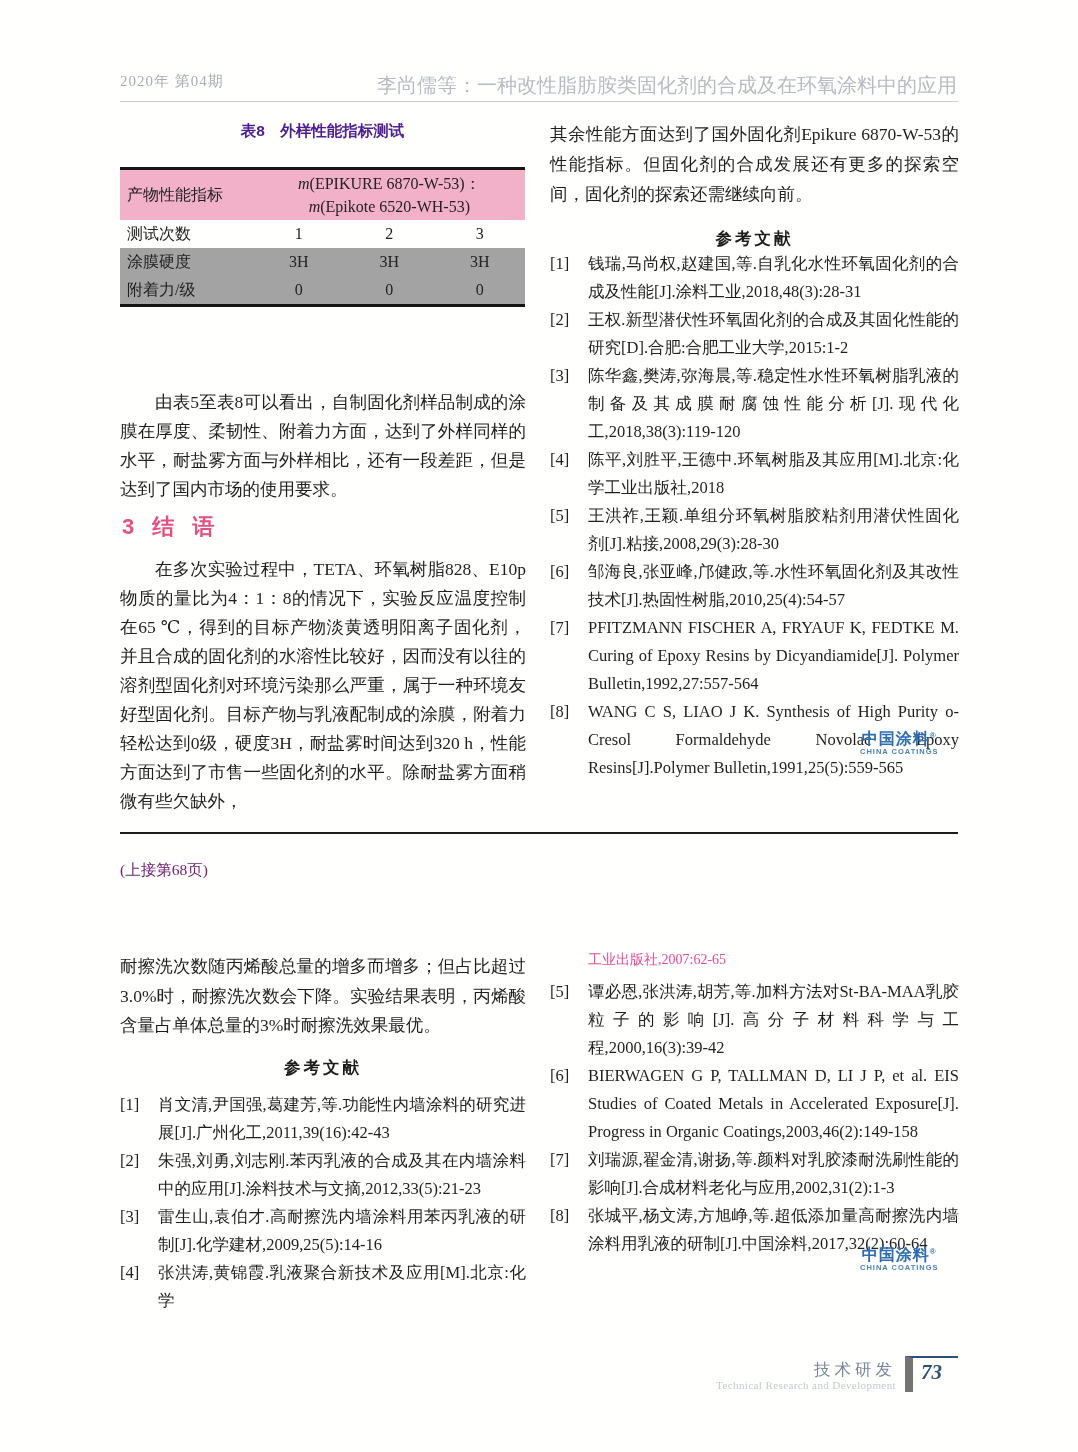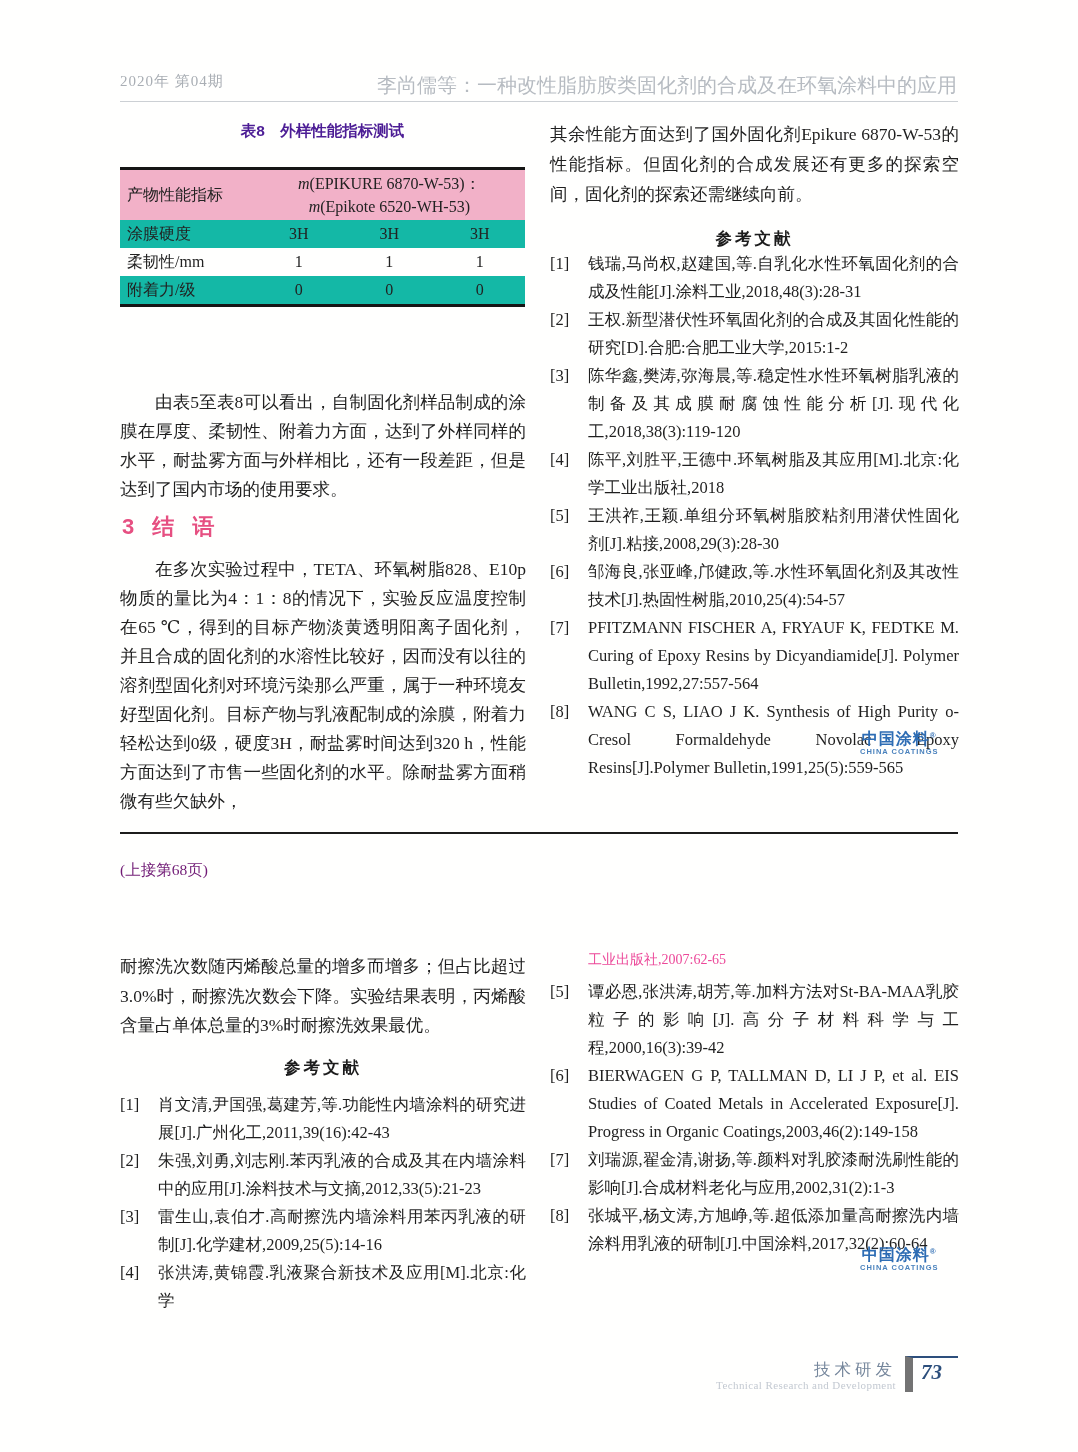--- a/index.html
+++ b/index.html
@@ -15,21 +15,21 @@
 
   
   .caption-zh { position:absolute; left:120px; top:121px; width:405px; text-align:center;
                 font-family:"Liberation Sans","DejaVu Sans",sans-serif; font-weight:bold; font-size:15.5px; color:#4c1d95; }
   .caption-en { position:absolute; left:120px; top:143px; width:405px; text-align:center;
                 font-weight:bold; font-size:15.5px; color:#1e1e1e; white-space:pre-wrap; }
   table.t8 { position:absolute; left:120px; top:167px; width:405px; border-collapse:collapse;
              border-top:3px solid #151515; border-bottom:3px solid #151515; font-size:16px; color:#222; }
   table.t8 td { padding:2px 2px; height:24px; text-align:center; vertical-align:middle; }
   table.t8 td.lbl { text-align:left; padding-left:7px; width:33%; }
-  table.t8 .pink td { background:#14b8a6; }
+  table.t8 .pink td { background:#a3a3a3; }
   table.t8 .hdr td  { background:#f2b1c8; }
   .ratio-cell { line-height:1.45; padding:4px 0; }
   .ratio-cell i { font-family:"Liberation Serif","DejaVu Serif",serif; }
 
   
   .para { text-align:justify; font-size:17.5px; line-height:29px; color:#1f1f1f; }
   .indent { text-indent:2em; }
   .p-discuss   { position:absolute; left:120px; top:388px; width:406px; }
   .sec-heading { position:absolute; left:122px; top:512px; font-size:22px; font-weight:bold; color:#e64f81;
                  font-family:"Liberation Sans","DejaVu Sans",sans-serif; word-spacing:8px; letter-spacing:2px; }
@@ -82,31 +82,31 @@
 
   <table class="t8">
     <tbody>
         <tr class="hdr">
       <td class="lbl">产物性能指标</td>
       <td colspan="3" class="ratio-cell">
         <div><i>m</i><span>(EPIKURE 6870-W-53)：</span></div>
         <div><i>m</i><span>(Epikote 6520-WH-53)</span></div>
       </td>
     </tr>
+    <tr>
+      <td class="lbl">测试次数</td>
+      <td>1</td>
+      <td>2</td>
+      <td>3</td>
+    </tr>
     <tr class="pink">
       <td class="lbl">涂膜硬度</td>
       <td>3H</td>
       <td>3H</td>
       <td>3H</td>
-    </tr>
-    <tr>
-      <td class="lbl">柔韧性/mm</td>
-      <td>1</td>
-      <td>1</td>
-      <td>1</td>
     </tr>
     <tr class="pink">
       <td class="lbl">附着力/级</td>
       <td>0</td>
       <td>0</td>
       <td>0</td>
     </tr>
   </tbody>
     </table>
 

